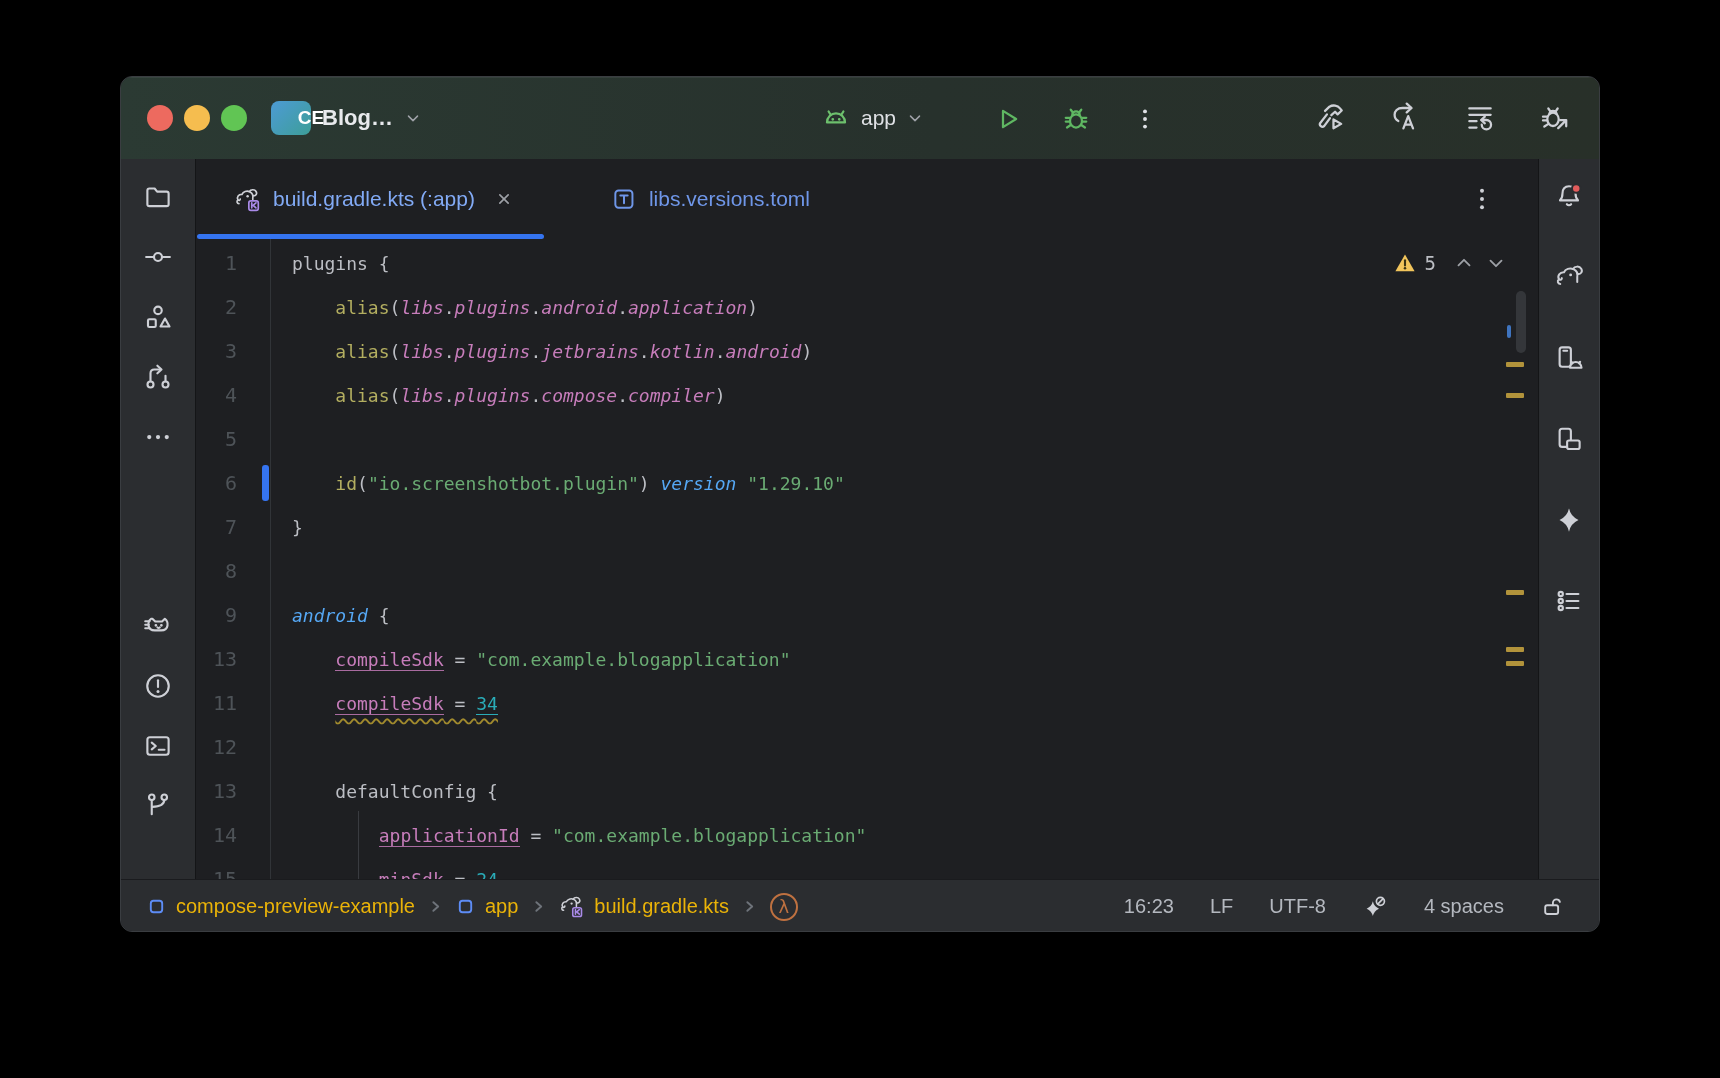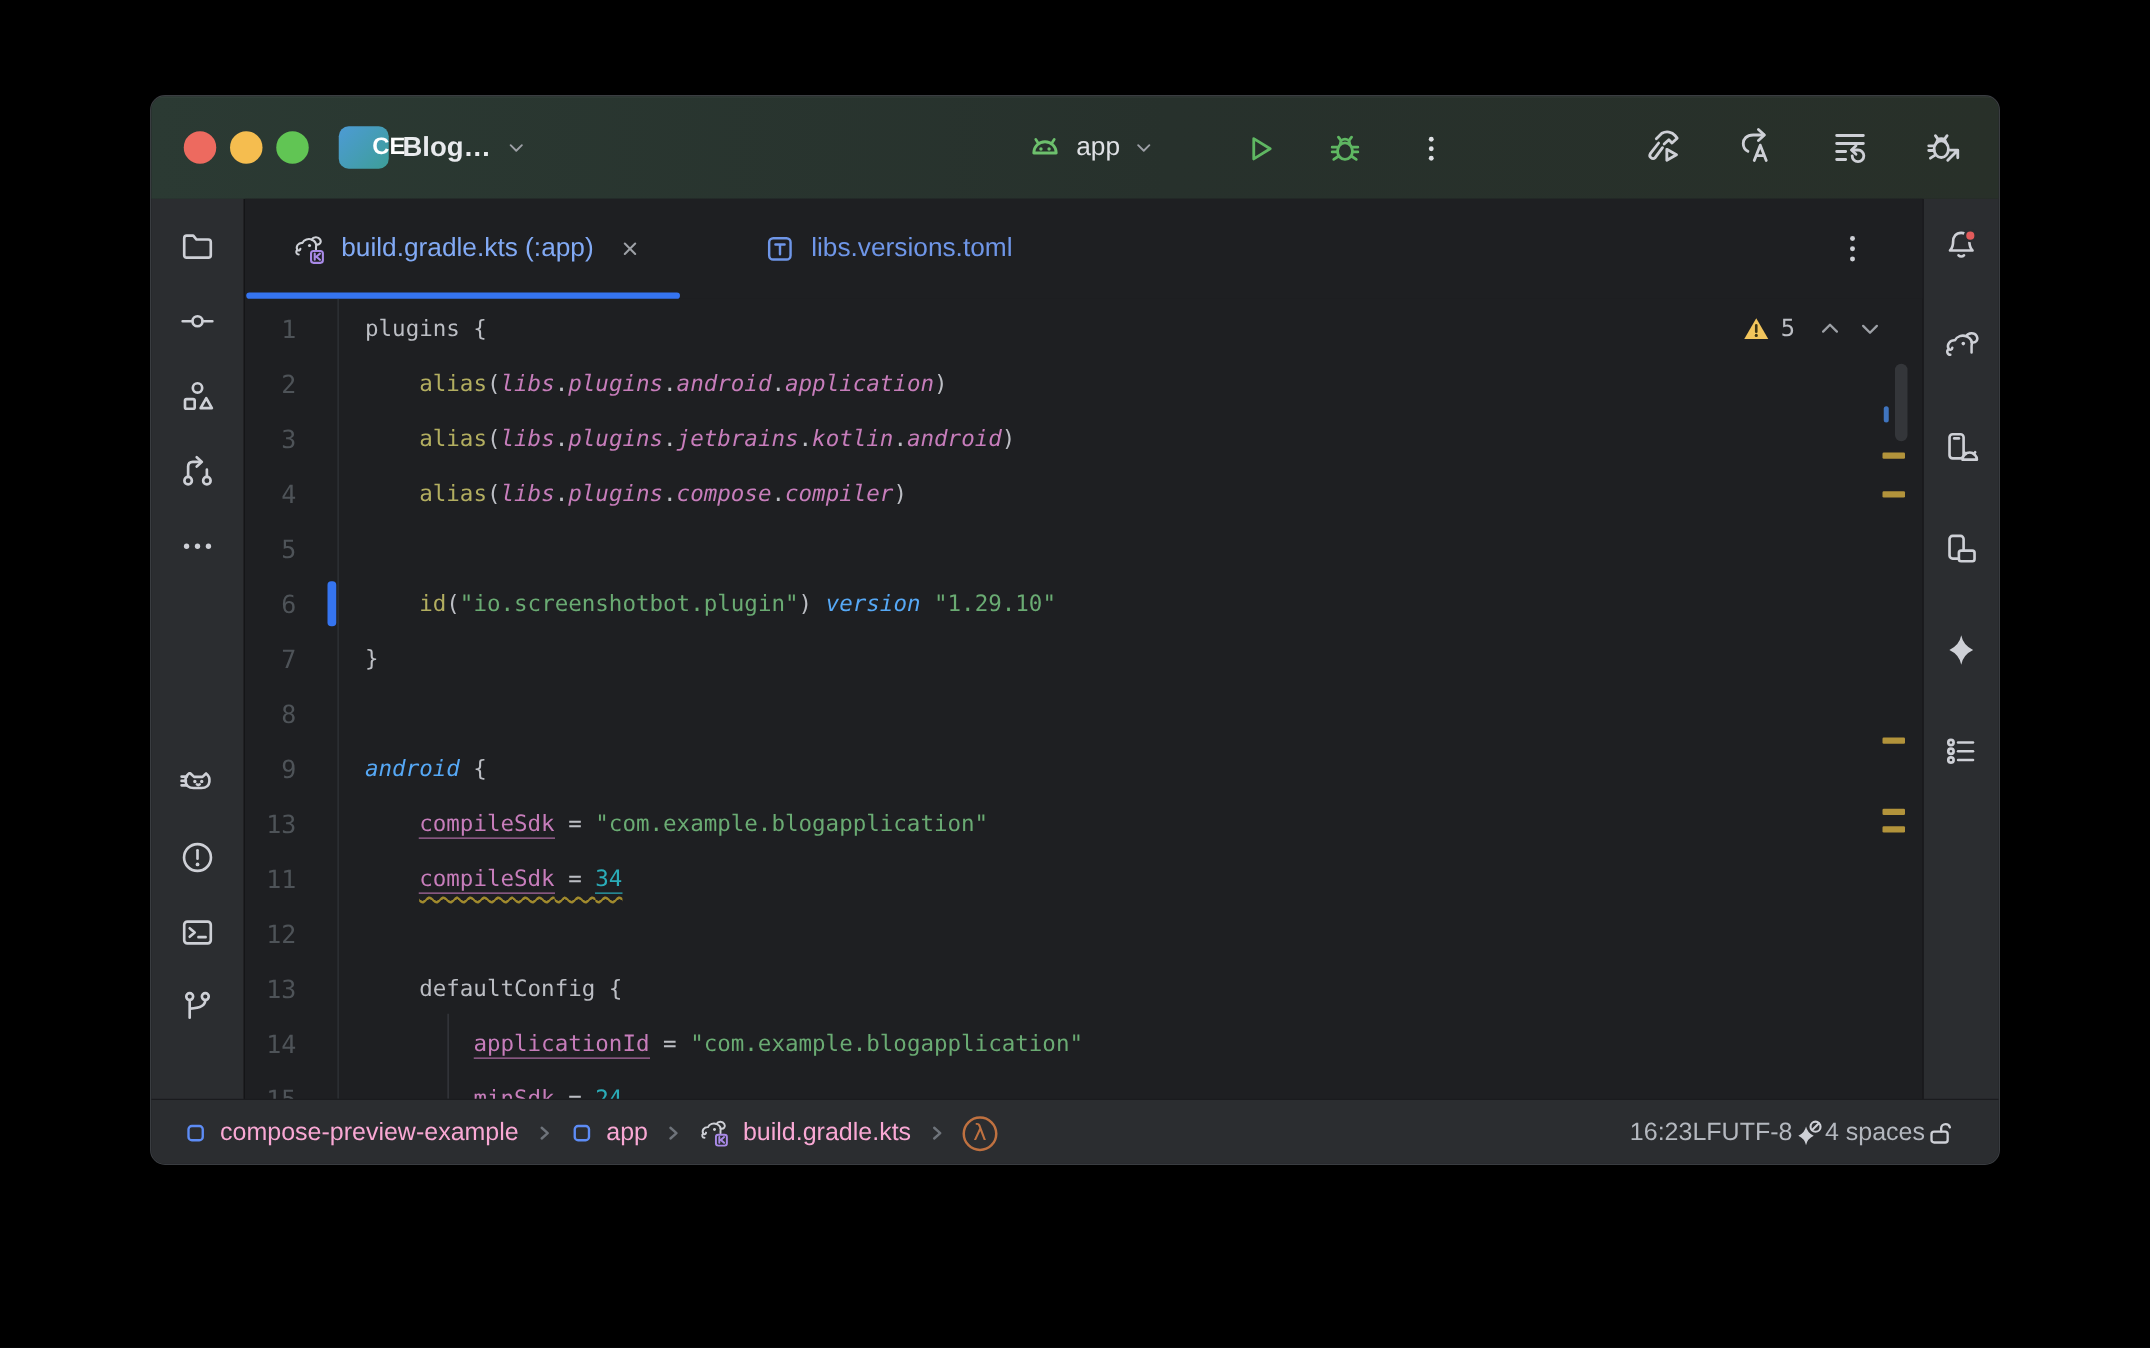--- a/index.html
+++ b/index.html
@@ -89,22 +89,22 @@
                   border-radius:5px; background:rgba(190,196,205,.14); }
   .mark-vcs-change { position:absolute; right:27px; width:4px; height:13px; border-radius:2px; background:#3f74bf; }
   .mark-warning { position:absolute; right:14px; width:18px; height:5px; border-radius:1px; background:#b2933b; }
 
   
   .statusbar { height:54px; background:#2b2d30; border-top:1px solid #1a1b1e;
                display:flex; align-items:center; justify-content:space-between;
                padding:0 34px 0 26px; }
   .crumbs { display:flex; align-items:center; gap:13px; }
   .crumb { display:flex; align-items:center; gap:10px; }
-  .crumb-label { color:#f9a8d4; font-size:20px; }
-  .status-right { display:flex; align-items:center; }
+  .crumb-label { color:#eab308; font-size:20px; }
+  .status-right { display:flex; align-items:center; gap:36px; }
   .status-item { color:#b4b8bf; font-size:20px; }
   .lambda-badge { width:28px; height:28px; border-radius:50%; border:2px solid #bf7140;
                   color:#bf7140; font-size:18px; display:flex; align-items:center;
                   justify-content:center; font-family:"DejaVu Sans", sans-serif; }
 </style>
 </head>
 <body>
 
 <div class="stage">
 <div class="window">

